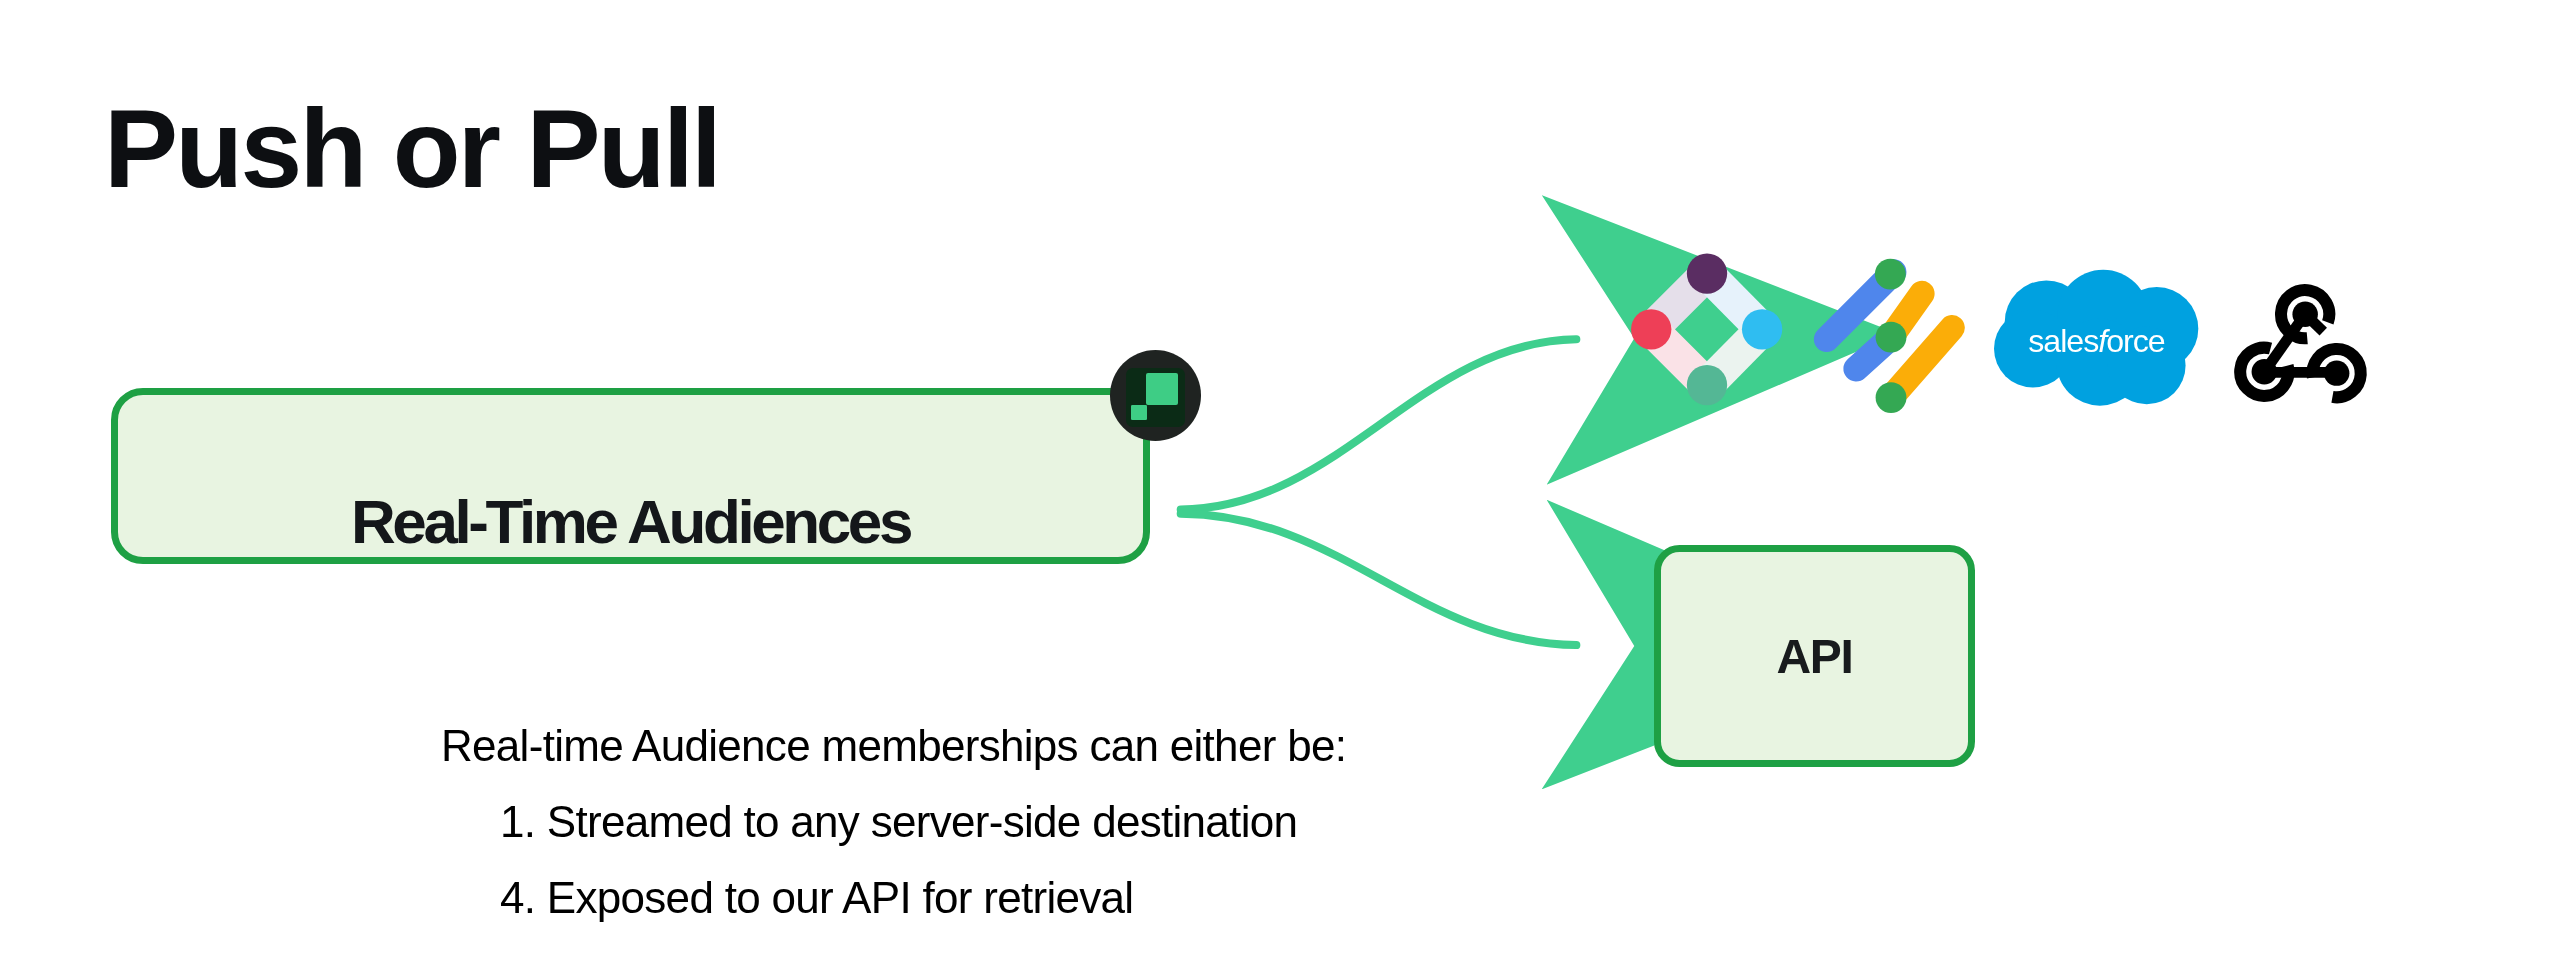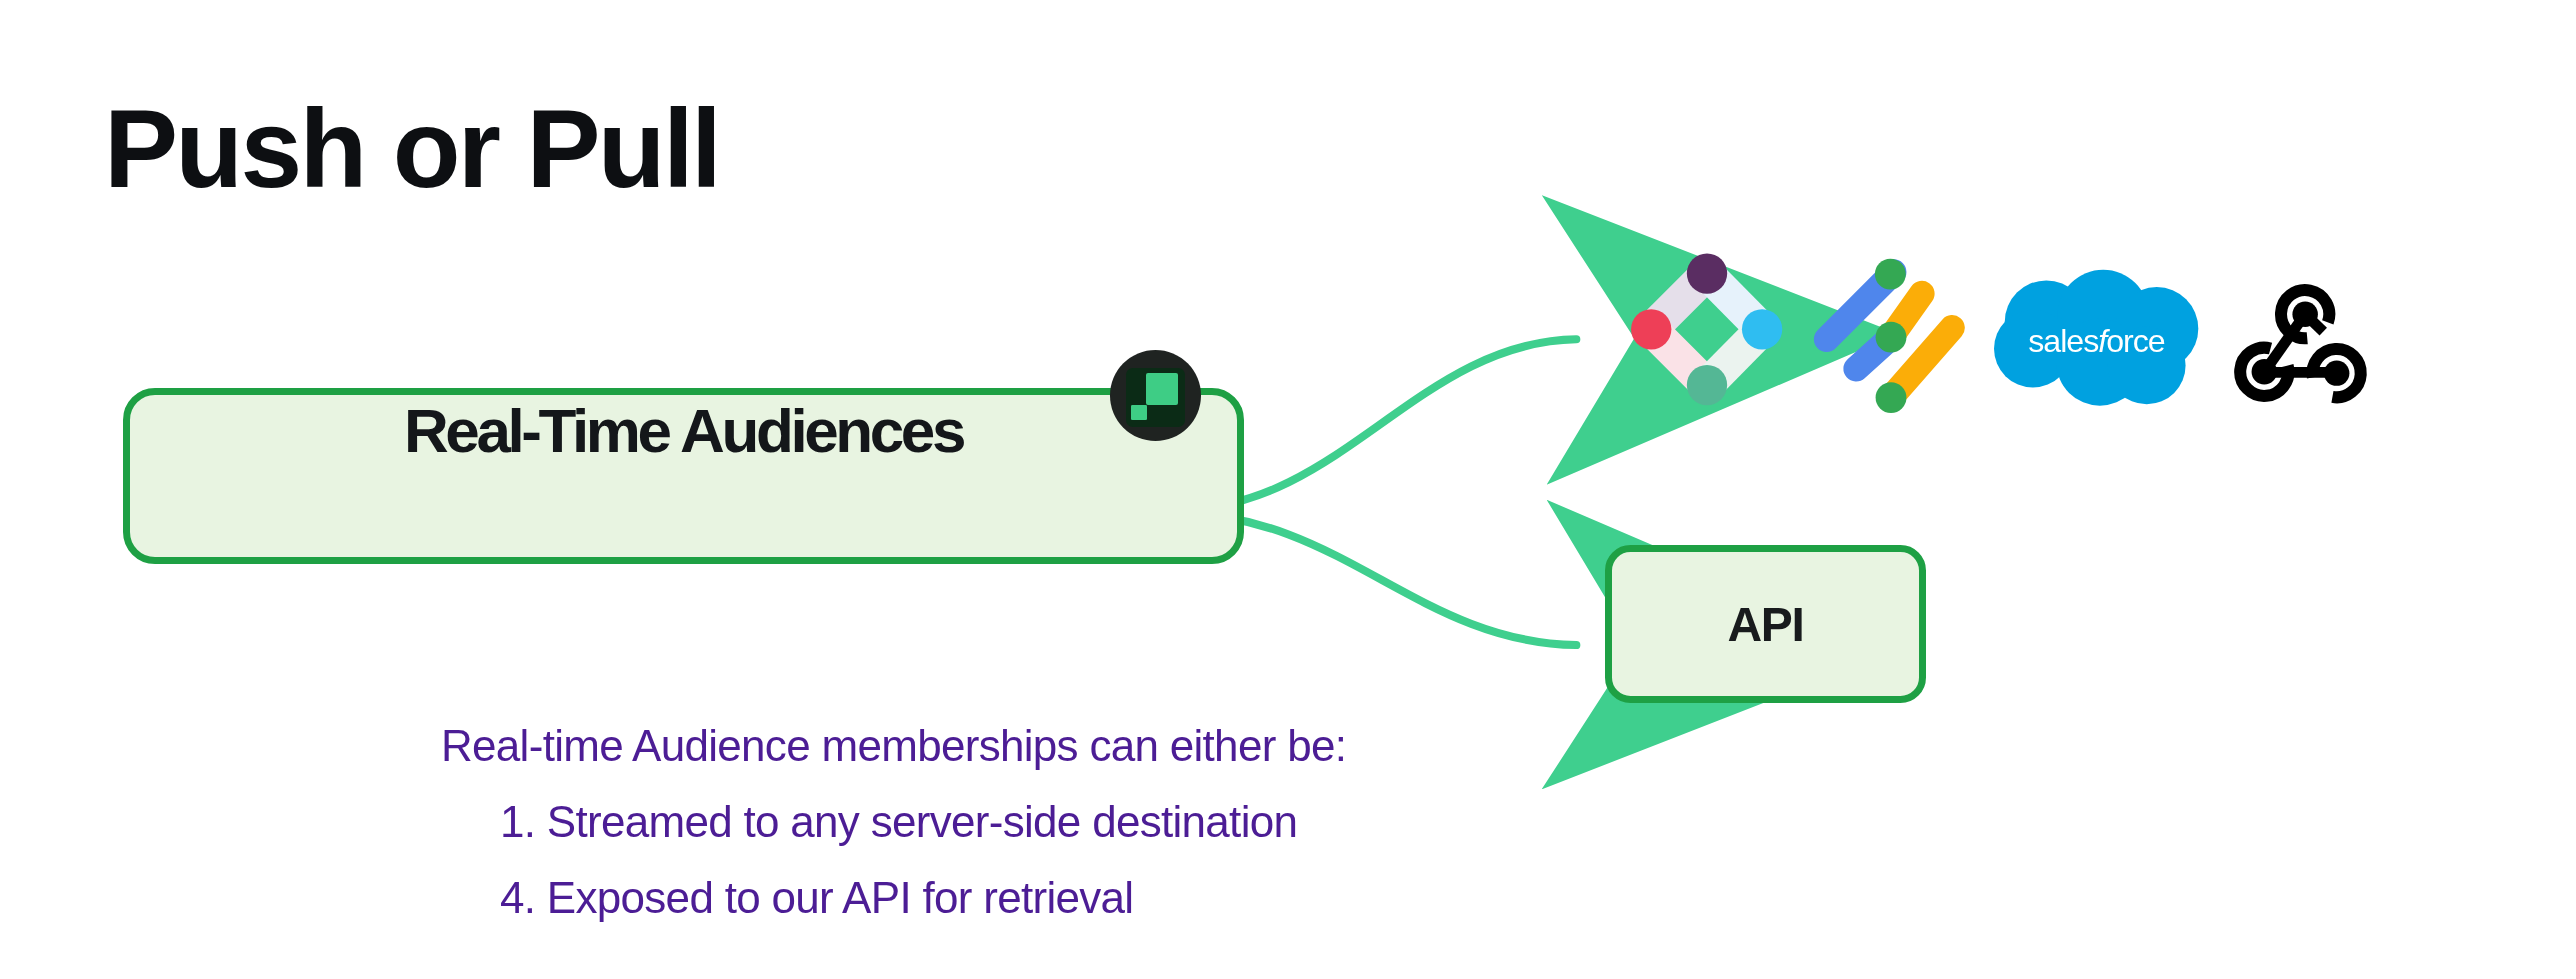--- a/index.html
+++ b/index.html
@@ -23,25 +23,25 @@
 
   
   .title{
     position:absolute;left:104px;top:89px;
     font-size:111px;line-height:121px;font-weight:700;letter-spacing:-2.7px;
     color:#0D0F12;white-space:nowrap;
   }
 
   
   .rta-box{
-    position:absolute;left:123px;top:388px;width:1121px;height:176px;
+    position:absolute;left:111px;top:388px;width:1039px;height:176px;
     background:var(--green-fill);
     border:7.4px solid var(--green-border);
     border-radius:32px;
-    display:flex;align-items:flex-start;justify-content:center;
+    display:flex;align-items:flex-end;justify-content:center;
   }
   .rta-label{
     font-size:62px;font-weight:700;letter-spacing:-3.4px;color:#14171A;white-space:nowrap;
   }
 
   
   .badge{
     position:absolute;left:1110px;top:350px;width:91px;height:91px;
     background:var(--badge-bg);border-radius:50%;
   }
@@ -53,21 +53,21 @@
     position:absolute;left:20px;top:5.4px;width:32px;height:32px;
     background:var(--badge-green);border-radius:2px;
   }
   .badge-sq-sm{
     position:absolute;left:5.4px;top:37px;width:15.4px;height:15.4px;
     background:var(--badge-green);border-radius:1.3px;
   }
 
   
   .api-box{
-    position:absolute;left:1605px;top:545px;width:321px;height:158px;
+    position:absolute;left:1654px;top:545px;width:321px;height:222px;
     background:var(--green-fill);
     border:7.4px solid var(--green-border);
     border-radius:25.5px;
     display:flex;align-items:center;justify-content:center;
   }
   .api-label{
     font-size:48px;font-weight:700;letter-spacing:-1.3px;color:#181B1D;white-space:nowrap;
   }
 
   
@@ -80,21 +80,21 @@
   .logo-salesforce{left:1989px;top:265px;width:215px;height:144px;}
   .logo-webhook{left:2234px;top:278px;width:141px;height:134px;}
   .sf-word{
     font-family:"Liberation Sans","DejaVu Sans",sans-serif;
     font-size:48px;letter-spacing:-1.5px;fill:#ffffff;
   }
 
   
   .note{
     position:absolute;left:441px;top:720px;
-    font-size:44px;line-height:52px;letter-spacing:-0.7px;color:#4c1d95;
+    font-size:44px;line-height:52px;letter-spacing:-0.7px;color:#000000;
     white-space:nowrap;
   }
   .note-item{margin-left:59px;margin-top:24px;}
 </style>
 </head>
 <body>
 
 <div class="stage">
 
   <div class="title">Push or Pull</div>

